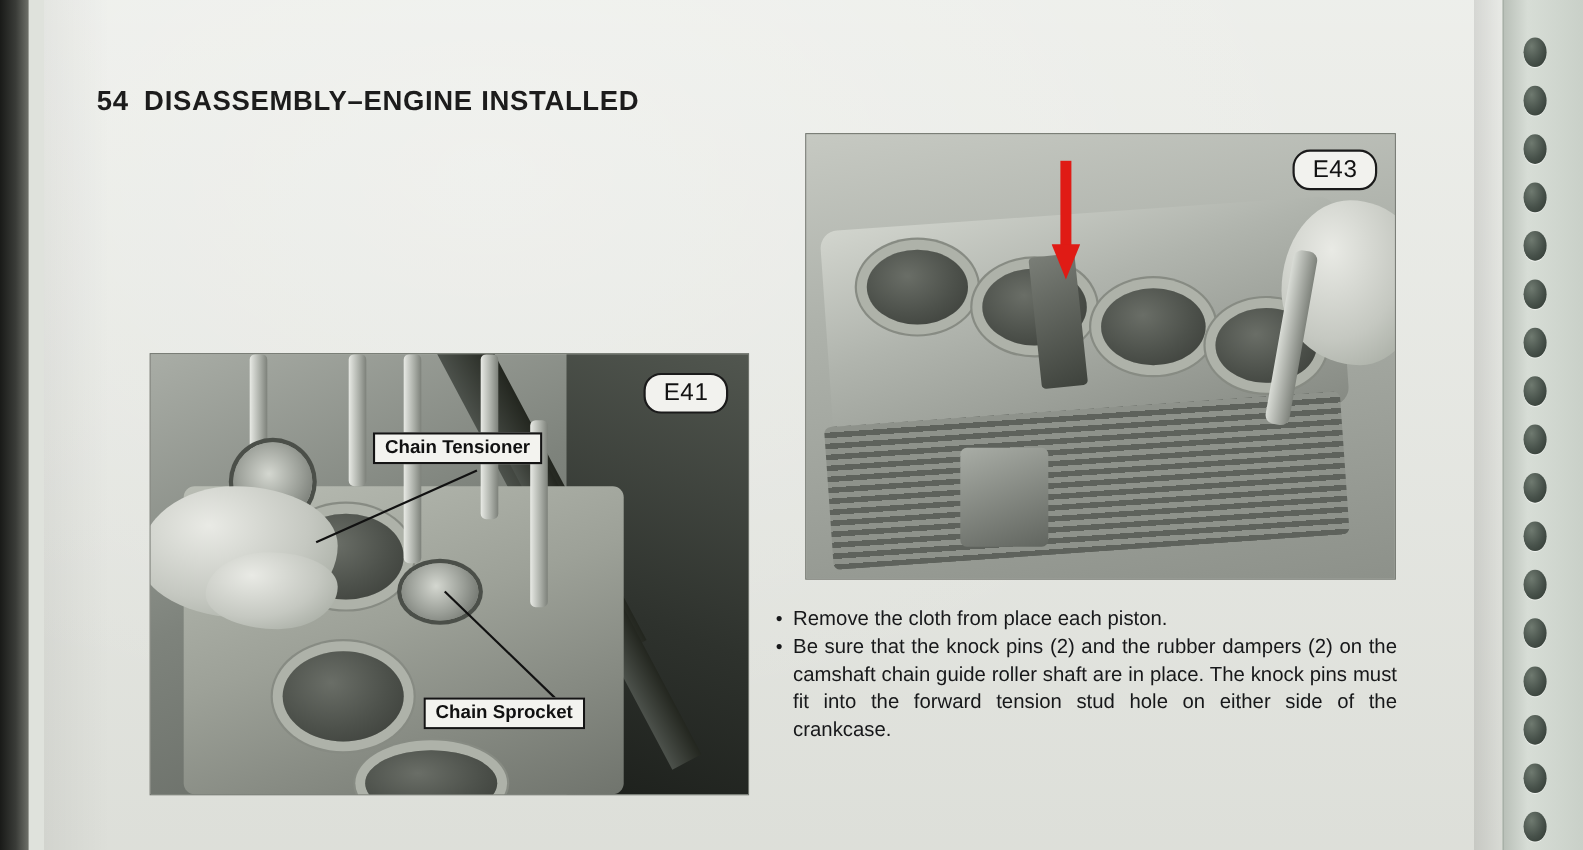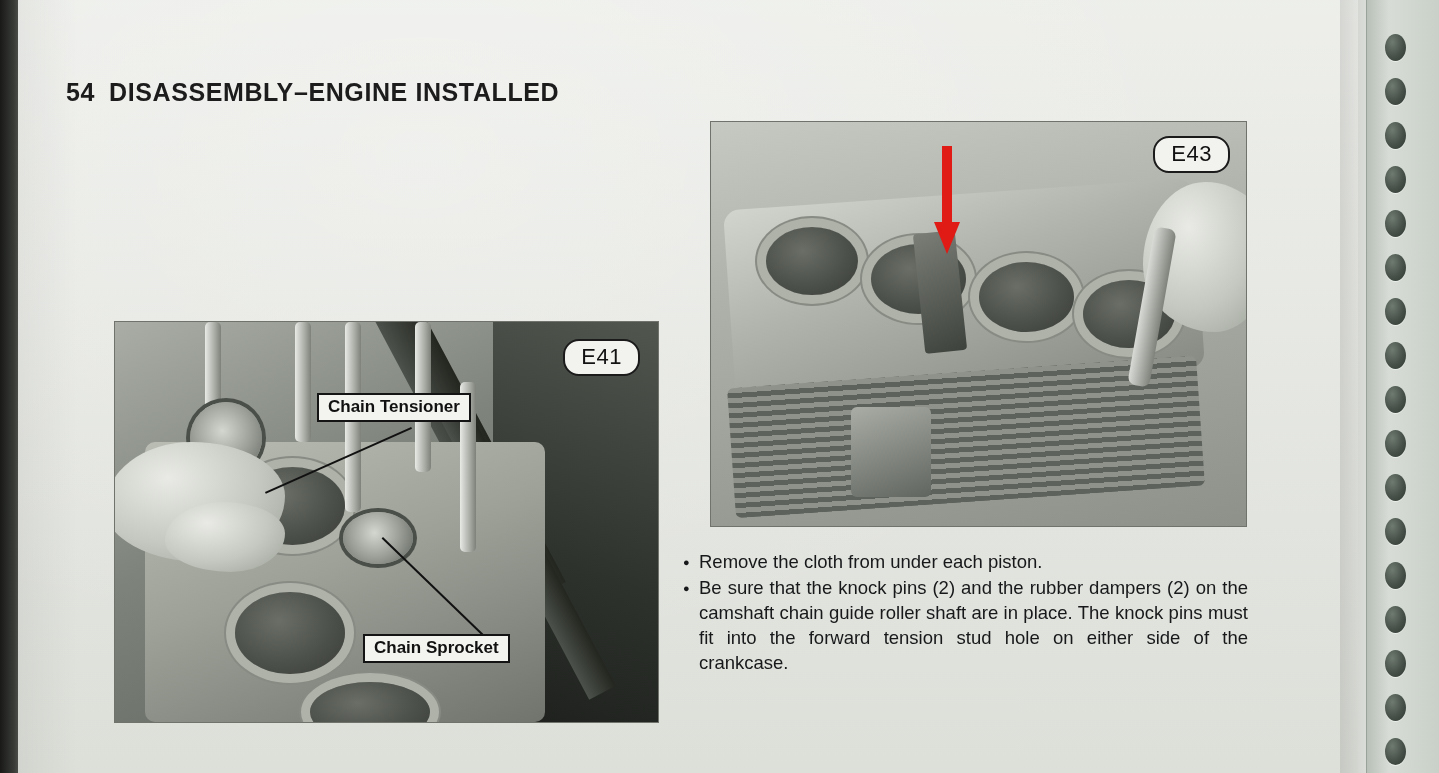--- a/index.html
+++ b/index.html
@@ -18,21 +18,21 @@
   
   .scan-left-edge {
     position: absolute;
     left: 0; top: 0;
     width: 26px; height: 773px;
     background: linear-gradient(to right, #191a18 0%, #3a3c38 55%, #6e7069 100%);
   }
   
   .paper {
     position: absolute;
-    left: 18px; top: 0;
+    left: 40px; top: 0;
     width: 1340px; height: 773px;
     background: #e4e6e0;
     background-image: linear-gradient(to right, rgba(0,0,0,0.05), rgba(0,0,0,0) 60px),
                       linear-gradient(to bottom, rgba(255,255,255,0.35), rgba(0,0,0,0.03));
   }
   .paper-grain {
     position: absolute; inset: 0;
     background: radial-gradient(ellipse at 30% 20%, rgba(255,255,255,0.25), rgba(0,0,0,0) 60%);
     pointer-events: none;
   }
@@ -309,21 +309,21 @@
         <div class="fig-label" style="right:16px; top:14px;">E43</div>
       </div>
 
       <svg class="arrow-red" viewBox="0 0 26 110">
         <rect x="8" y="0" width="10" height="80" fill="#e01b15"></rect>
         <polygon points="0,76 26,76 13,108" fill="#e01b15"></polygon>
       </svg>
 
       <div class="col-right" style="top:549px;">
         <ul class="bullets">
-          <li>Remove the cloth from under each piston.</li>
+          <li>Remove the cloth from place each piston.</li>
           <li class="j">Be sure that the knock pins (2) and the rubber dampers (2) on the camshaft chain guide roller shaft are in place.  The knock pins must fit into the forward tension stud hole on either side of the crankcase.</li>
         </ul>
       </div>
 
 
     </div>
   </div>
 
   <div class="page-shadow-right"></div>
 

